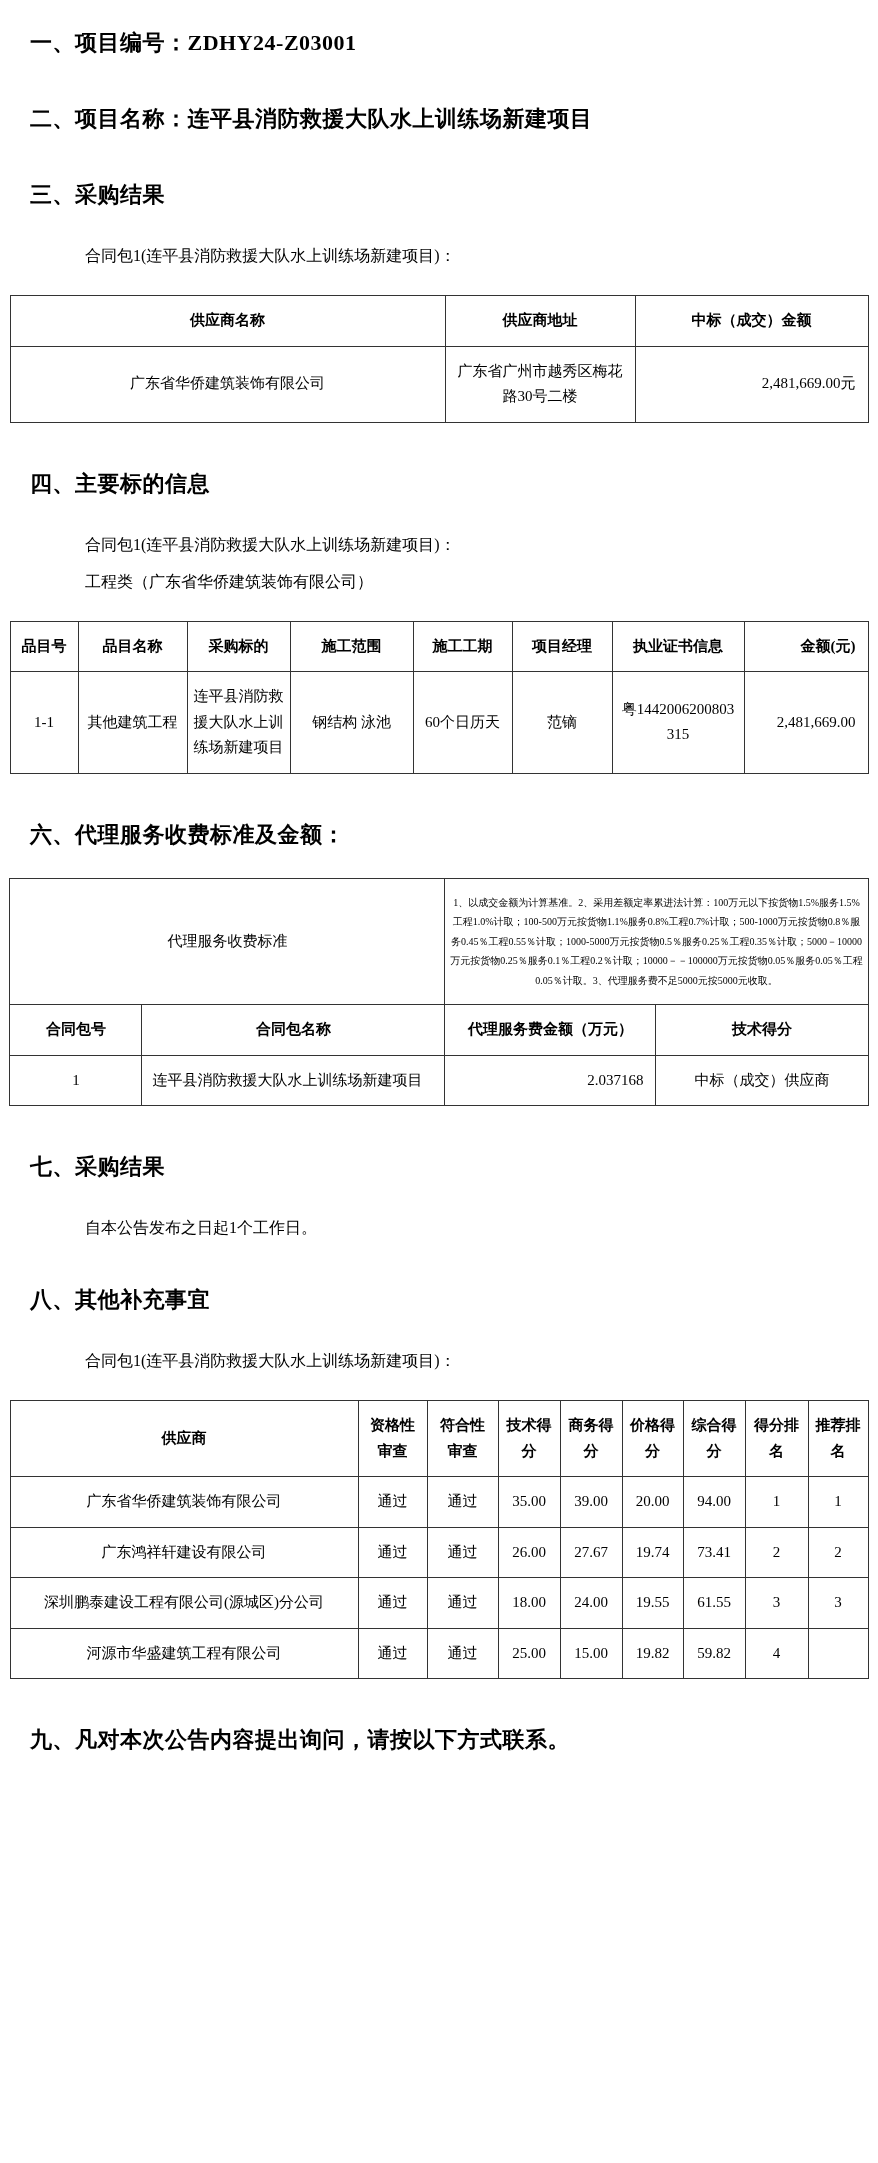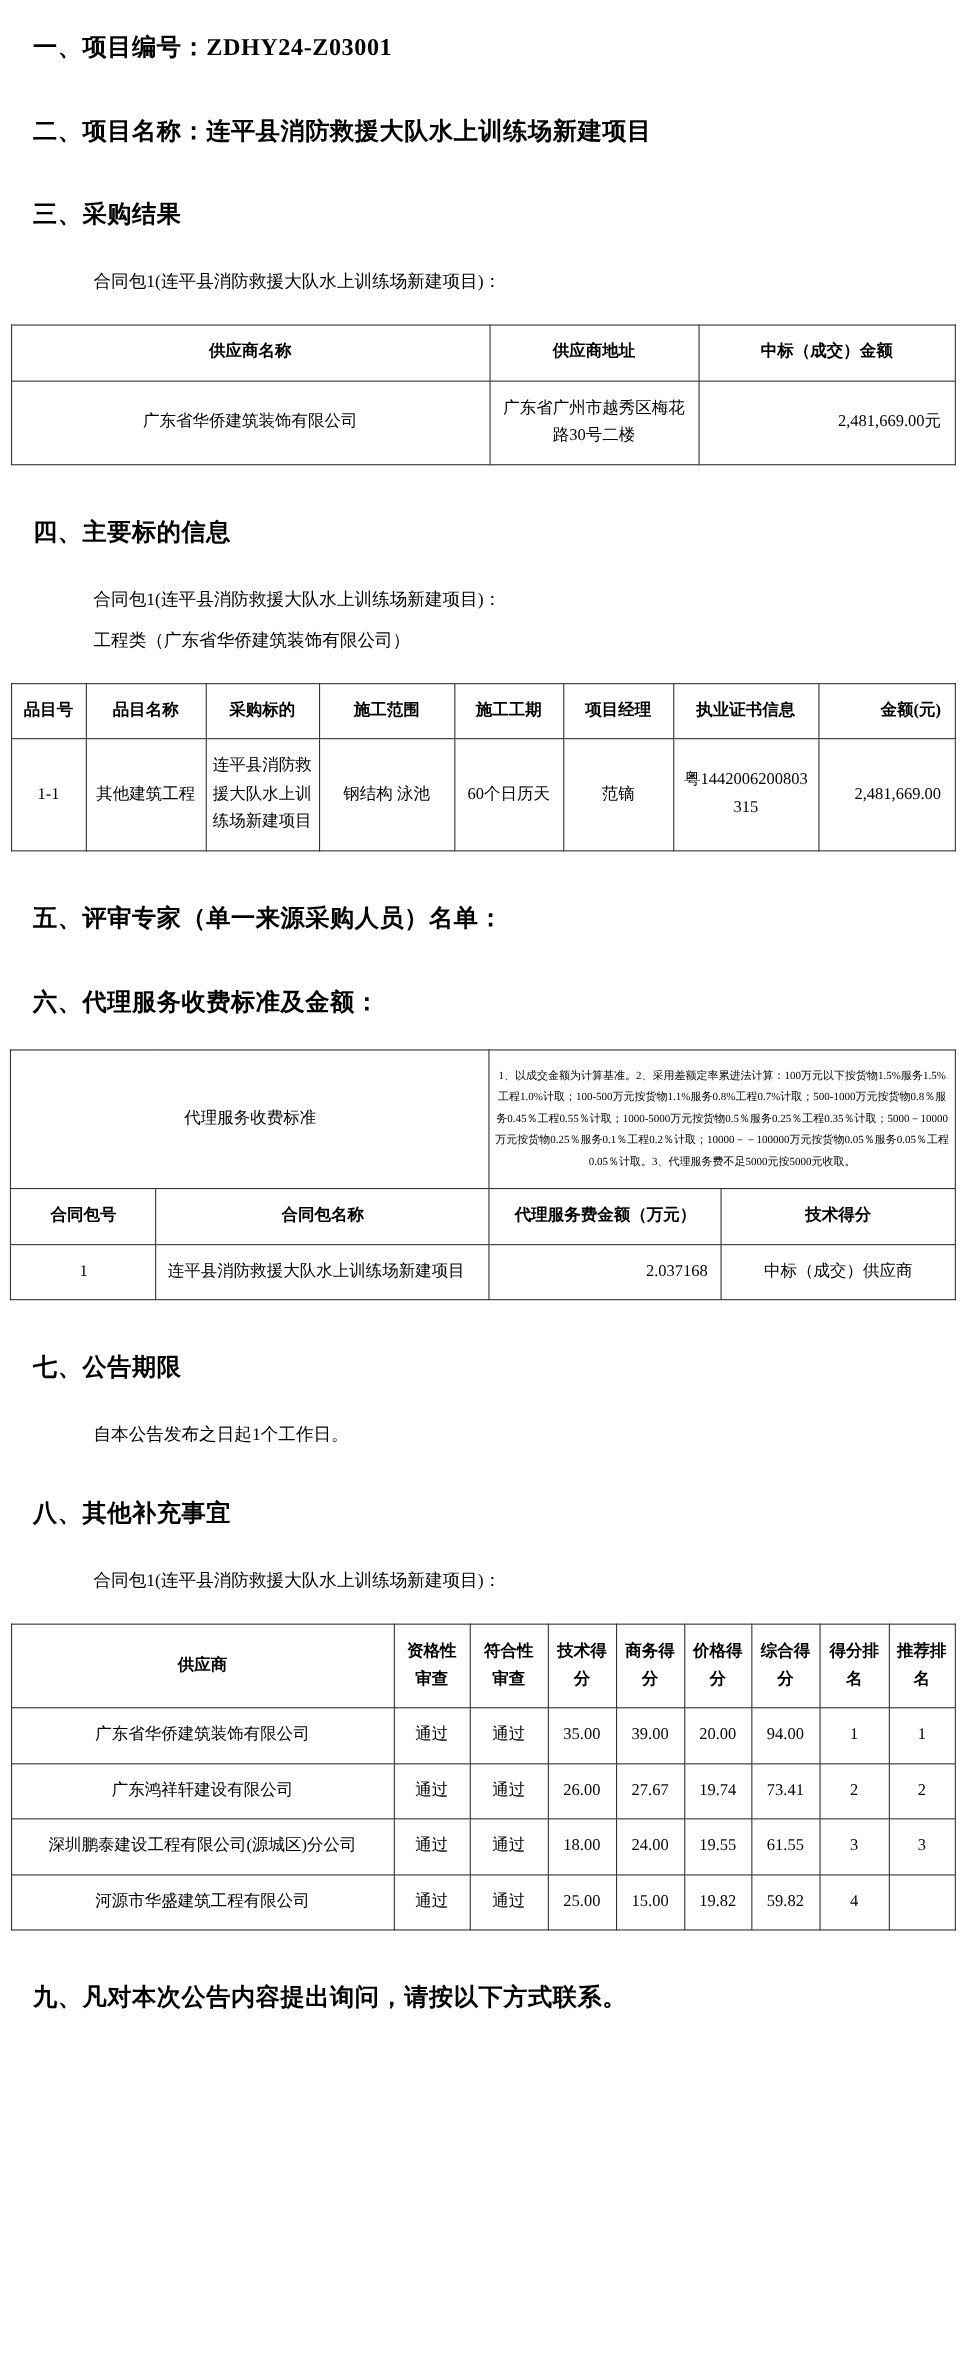--- a/index.html
+++ b/index.html
@@ -124,21 +124,20 @@
       <td>连平县消防救援大队水上训练场新建项目</td>
       <td>钢结构 泳池</td>
       <td>60个日历天</td>
       <td>范镝</td>
       <td class="breakall">粤1442006200803315</td>
       <td class="num">2,481,669.00</td>
     </tr>
   </tbody>
     </table>
 
-  <div class="h">五、评审专家（单一来源采购人员）名单：</div>
 
   <div class="h">六、代理服务收费标准及金额：</div>
 
   <table>
     <colgroup>
         <col class="c3a">
         <col class="c3b">
         <col class="c3c">
         <col class="c3d">
       </colgroup>
@@ -155,21 +154,21 @@
     </tr>
     <tr>
       <td>1</td>
       <td class="left">连平县消防救援大队水上训练场新建项目</td>
       <td class="num">2.037168</td>
       <td>中标（成交）供应商</td>
     </tr>
   </tbody>
     </table>
 
-  <div class="h">七、公告期限</div>
+  <div class="h">七、采购结果</div>
   <div class="line1">自本公告发布之日起1个工作日。</div>
 
   <div class="h">八、其他补充事宜</div>
   <div class="line1">合同包1(连平县消防救援大队水上训练场新建项目)：</div>
 
   <table>
     <colgroup>
       <col class="c4a">
         <col class="c4b">
         <col class="c4c">

